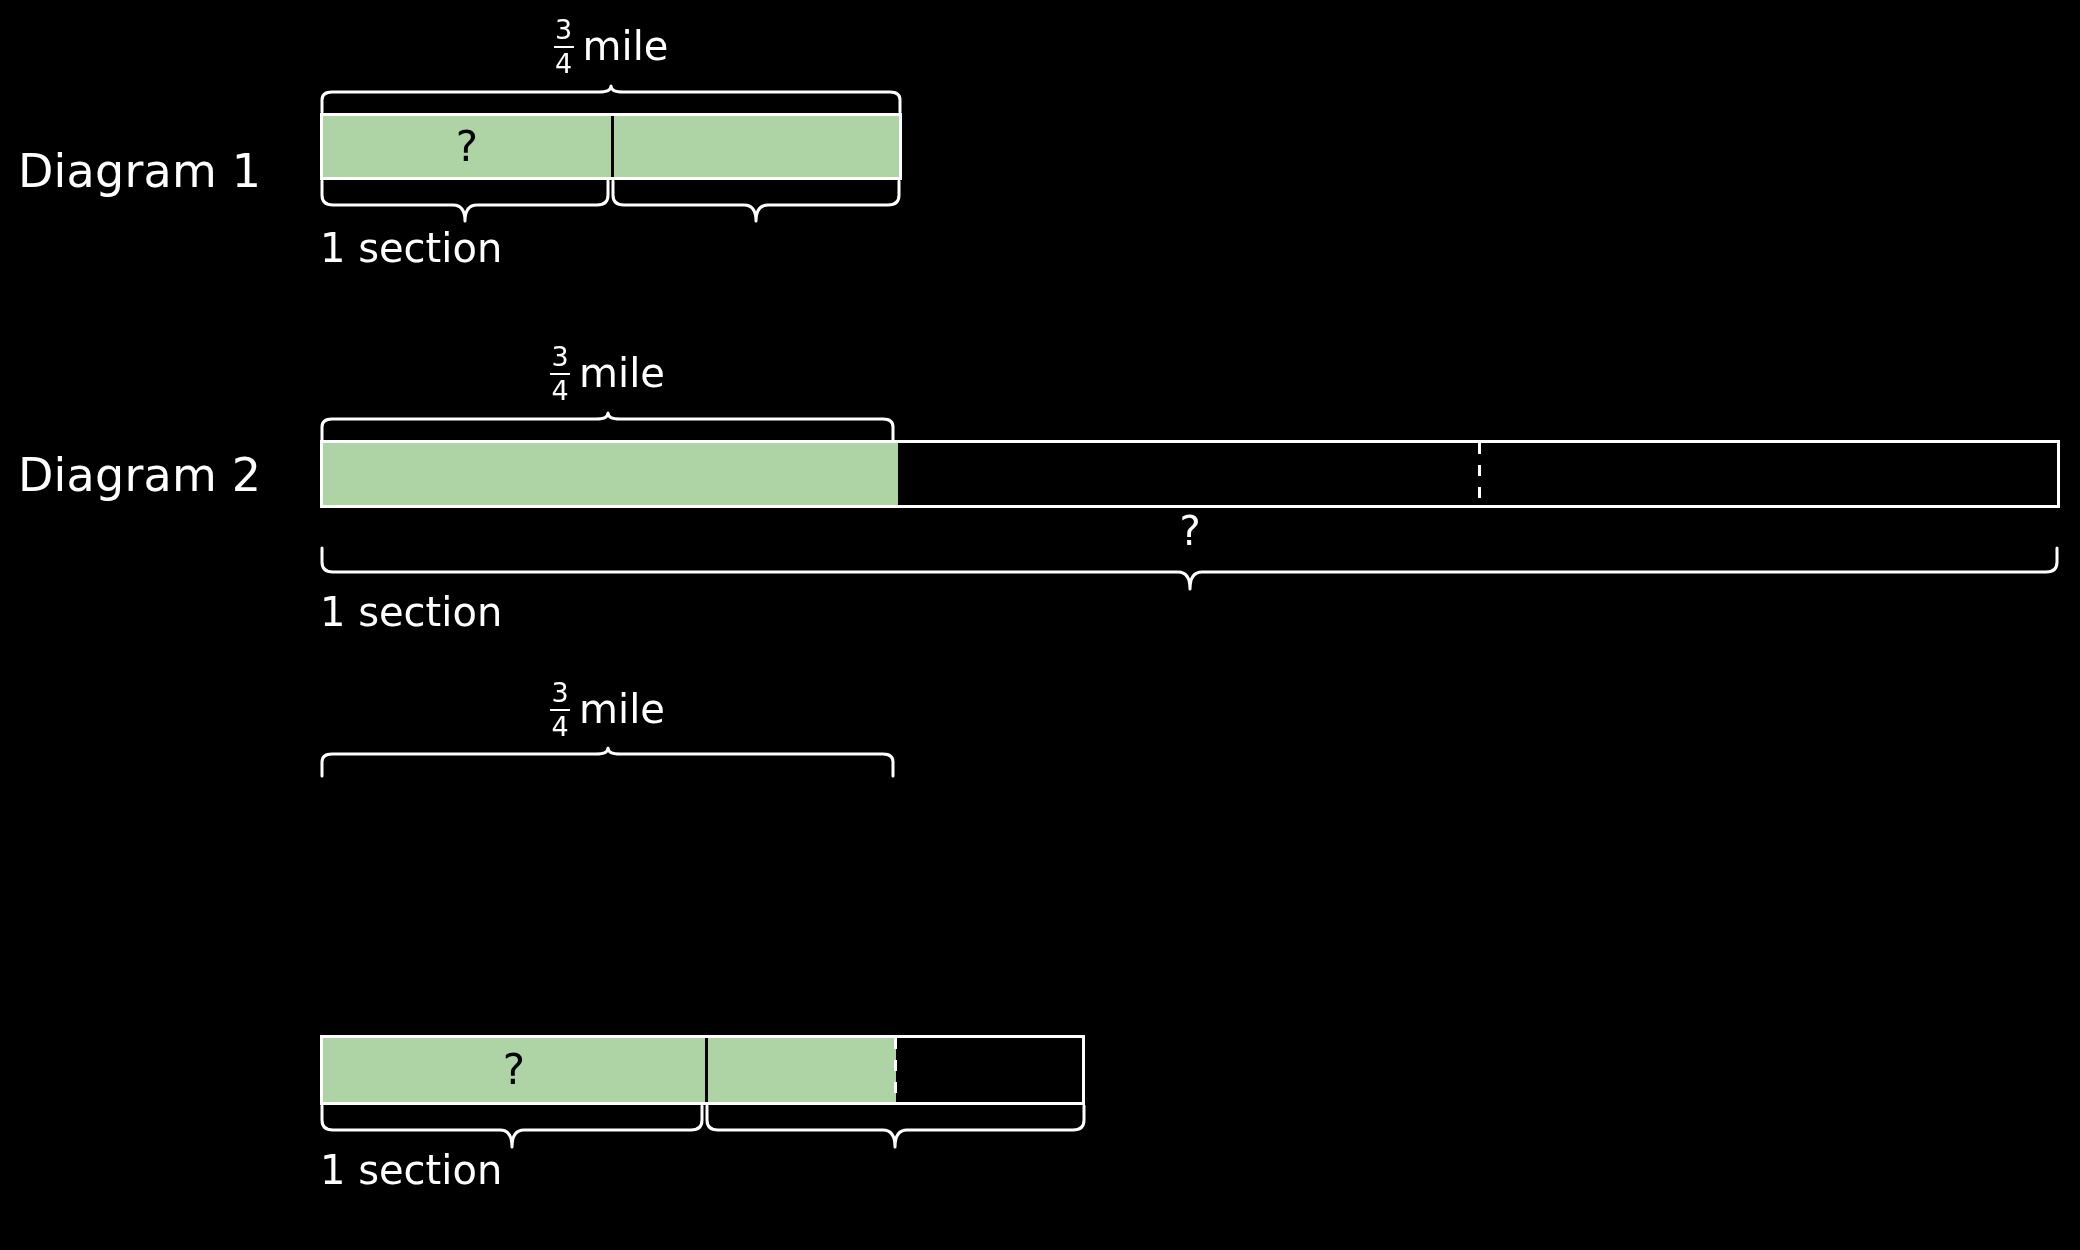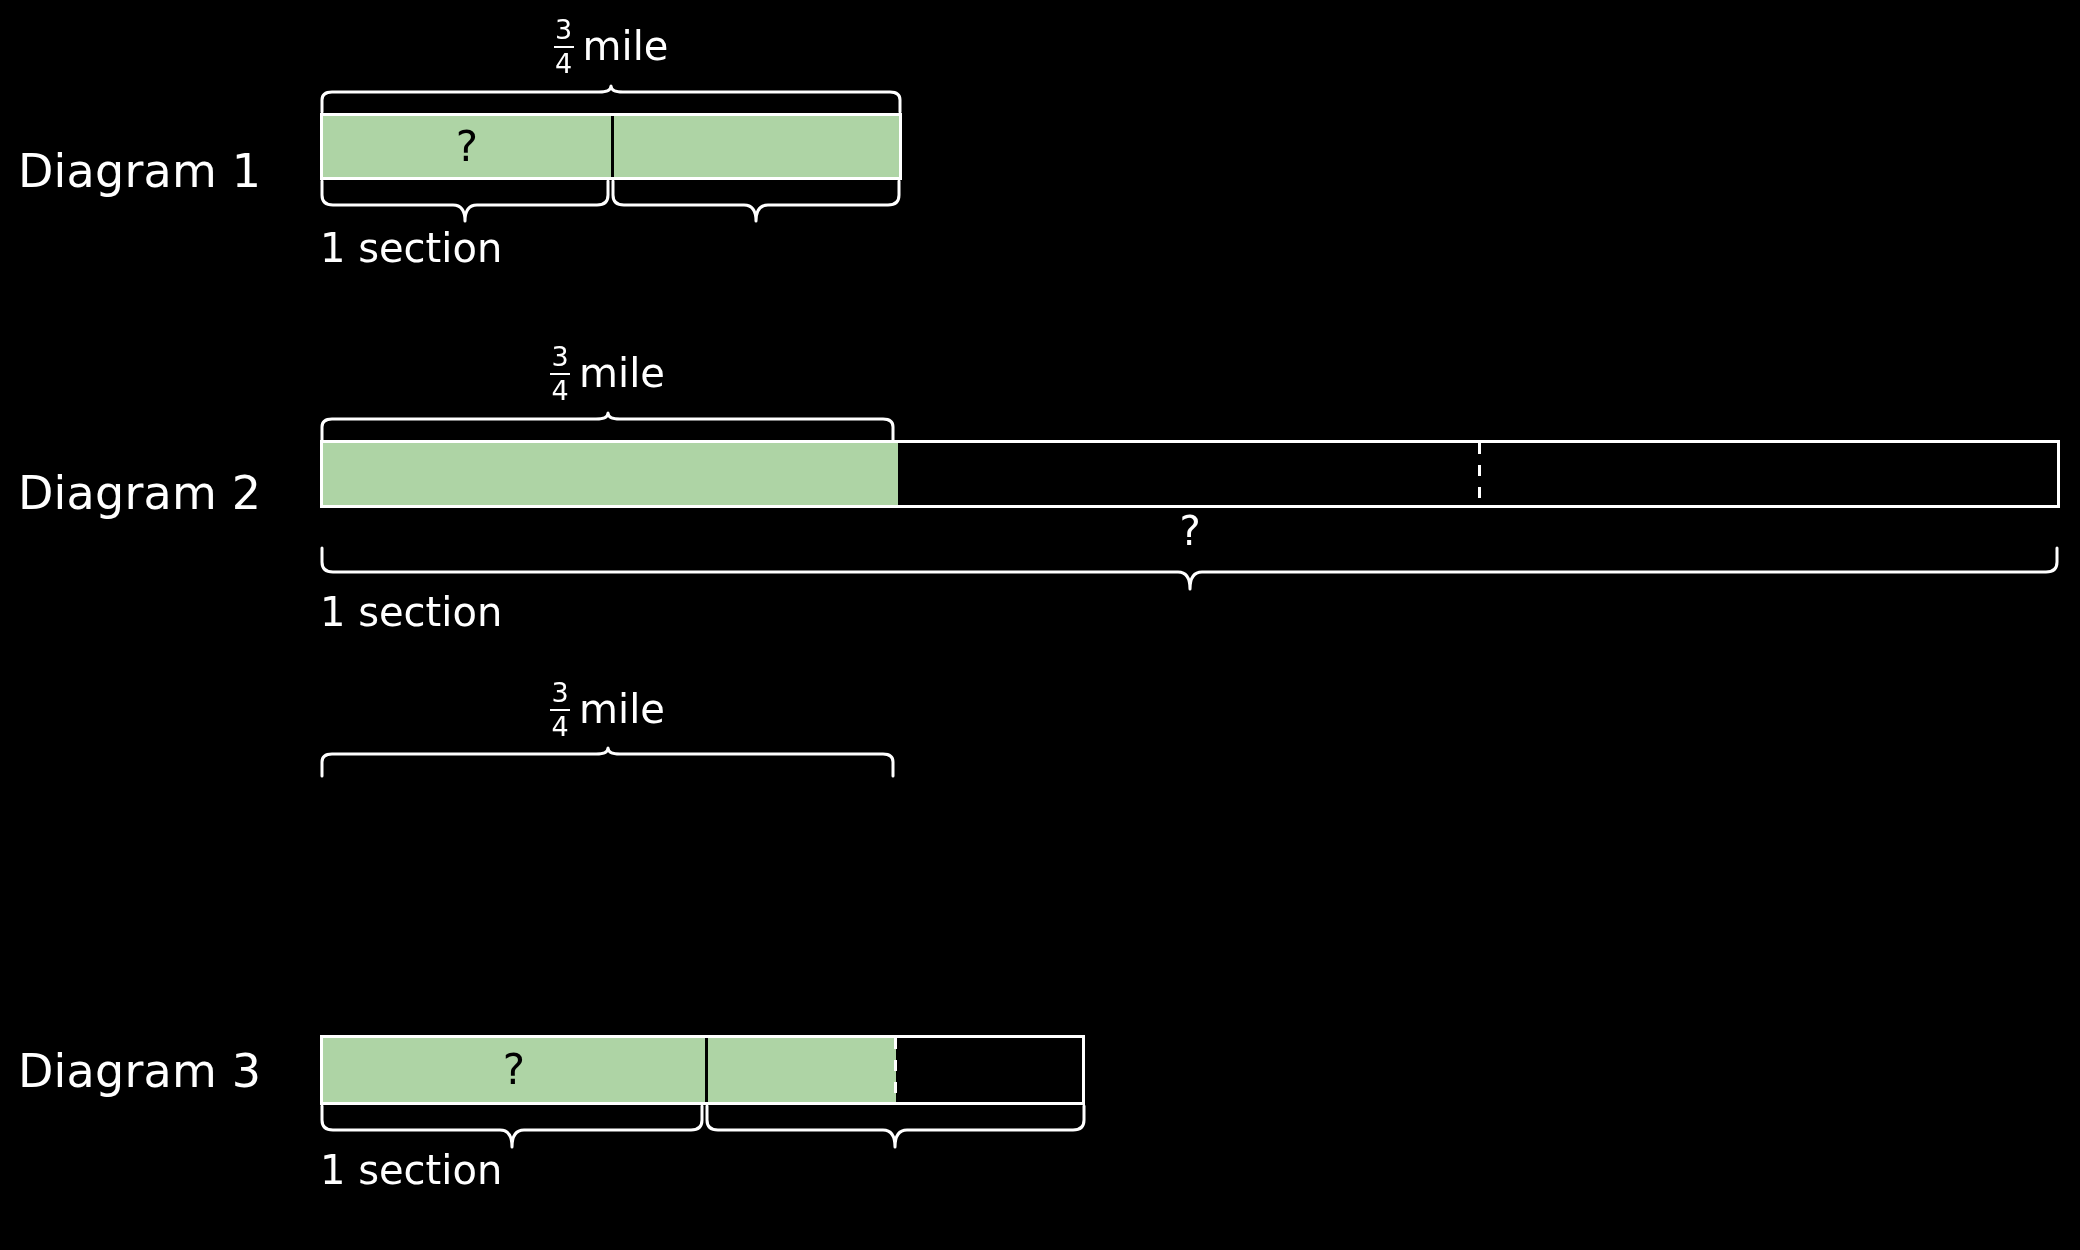--- a/index.html
+++ b/index.html
@@ -173,21 +173,21 @@
       <span>mile</span>
     </span>
   </div>
 
   <div class="abs" style="left:320px; top:413px; width:575px; height:27px;">
     <svg width="575" height="27" viewBox="0 0 575 27" preserveAspectRatio="none">
       <path d="M 2,27 L 2,14 Q 2,6 12,6 L 276,6 Q 288,6 288,0 Q 288,6 300,6 L 563,6 Q 573,6 573,14 L 573,27" fill="none" stroke="#ffffff" stroke-width="3" stroke-linecap="round" stroke-linejoin="round"></path>
     </svg>
   </div>
 
-  <div class="abs row-label" style="left:18px; top:470px;text-align:right;">Diagram 2</div>
+  <div class="abs row-label" style="left:18px; top:452px;text-align:right;">Diagram 2</div>
 
   <div class="abs tape" style="left:320px; top:440px; width:1740px; height:68px;">
     <div class="seg-fill" style="left:0; width:575px;"></div>
     <div class="seg-dash" style="left:1155px;"></div>
   </div>
 
   <div class="abs caption-qmark" style="left:320px; top:511px; width:1740px;">?</div>
 
   <div class="abs" style="left:320px; top:548px; width:1740px; height:44px;">
     <svg width="1740" height="44" viewBox="0 0 1740 44" preserveAspectRatio="none">
@@ -207,21 +207,20 @@
       <span>mile</span>
     </span>
   </div>
 
   <div class="abs" style="left:320px; top:748px; width:575px; height:28px;">
     <svg width="575" height="28" viewBox="0 0 575 28" preserveAspectRatio="none">
       <path d="M 2,28 L 2,14 Q 2,6 12,6 L 276,6 Q 288,6 288,0 Q 288,6 300,6 L 563,6 Q 573,6 573,14 L 573,28" fill="none" stroke="#ffffff" stroke-width="3" stroke-linecap="round" stroke-linejoin="round"></path>
     </svg>
   </div>
 
-  <div class="abs row-label" style="left:18px; top:1048px;">Diagram 3</div>
 
   <div class="abs tape" style="left:320px; top:1035px; width:765px; height:70px;">
     <div class="seg-fill" style="left:0; width:573px;"></div>
     <div class="seg-divider" style="left:382px;"></div>
     <div class="seg-dash" style="left:571px;"></div>
     <div class="cell-q" style="left:0; width:382px;">?</div>
   </div>
 
   <div class="abs" style="left:320px; top:1106px; width:385px; height:44px;">
     <svg width="385" height="44" viewBox="0 0 385 44" preserveAspectRatio="none">

